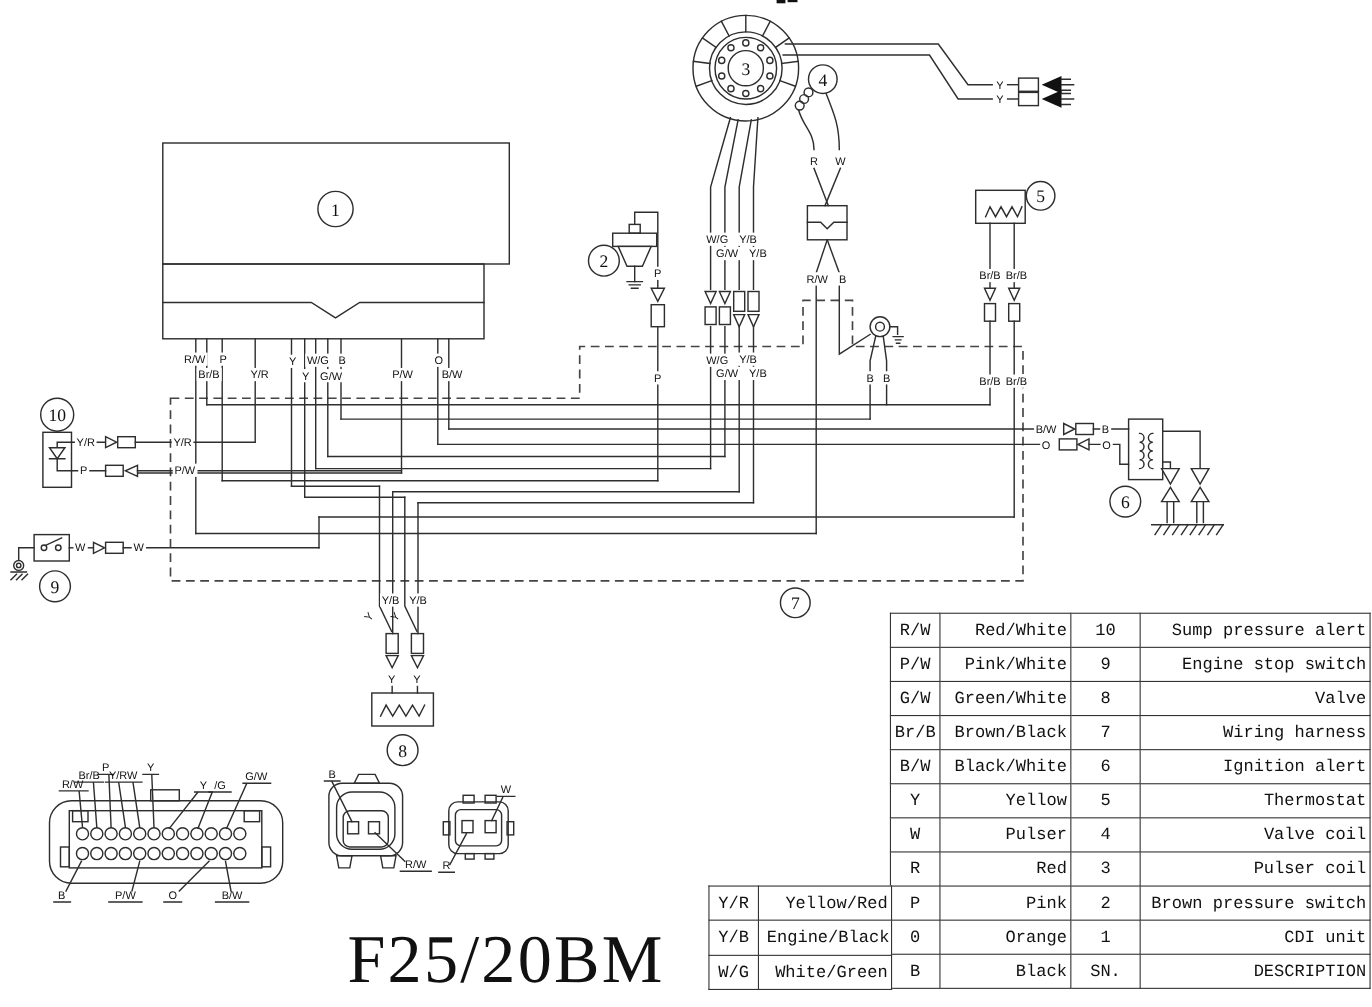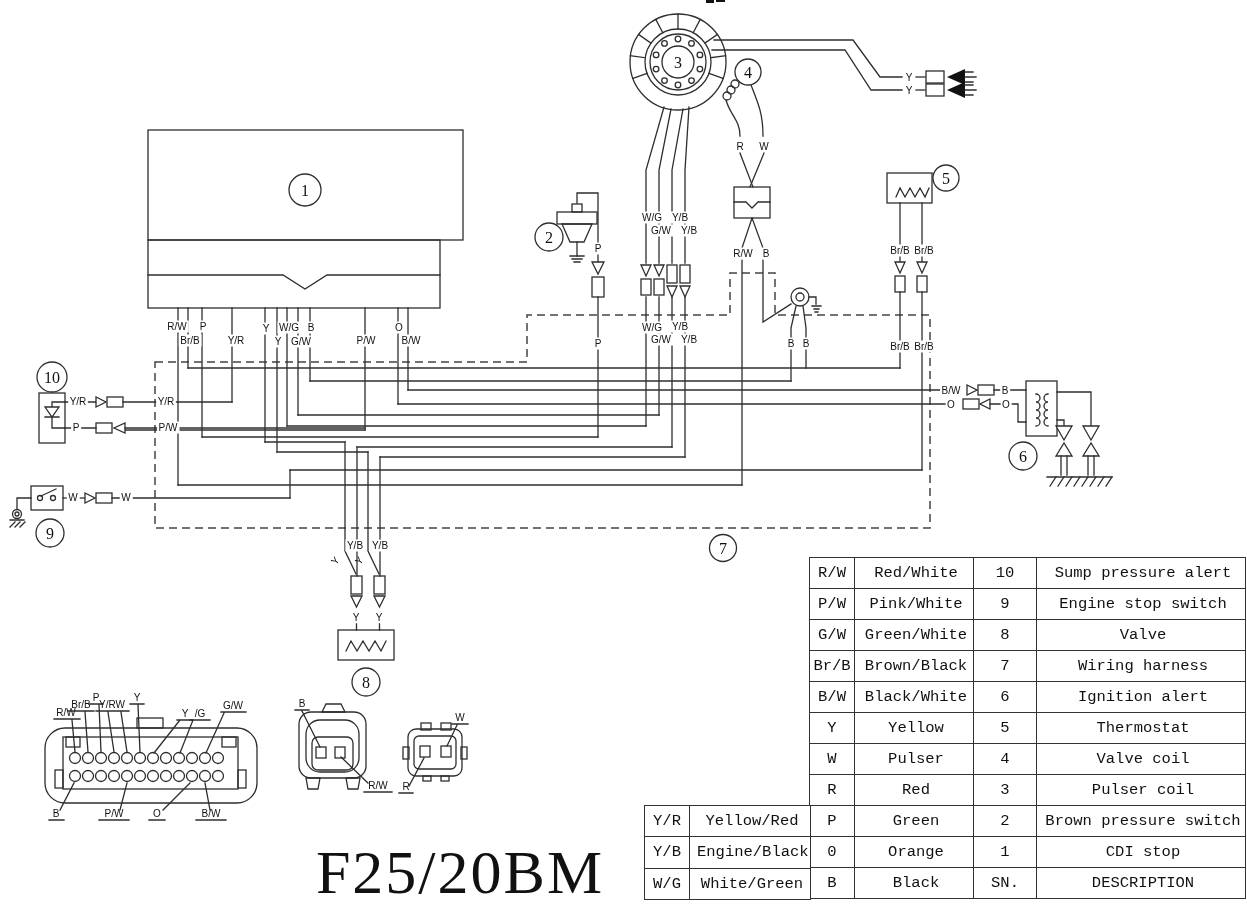--- a/index.html
+++ b/index.html
@@ -10,21 +10,21 @@
   .dash{stroke:#444;stroke-width:1.5;fill:none;stroke-dasharray:8 5}
   .t{font-family:"Liberation Sans",sans-serif;font-size:10px;fill:#111;text-anchor:middle}
   .num{font-family:"Liberation Serif",serif;font-size:16px;fill:#111;text-anchor:middle}
   .title-t{font-family:"Liberation Serif",serif;font-size:62px;fill:#111;text-anchor:middle;letter-spacing:2px}
   .solid{fill:#111;stroke:none}
   .hollow{fill:#fff;stroke:#2e2e2e;stroke-width:1.3}
   .legend{position:absolute;border-collapse:collapse;table-layout:fixed;
           font-family:"Liberation Mono",monospace;font-size:15.5px;color:#111;background:#fff}
   .legend td{border:1.5px solid #333;padding:0 3px;white-space:nowrap;overflow:hidden}
   .legend .c-code,.legend .c-sn{text-align:center}
-  .legend .c-color,.legend .c-desc{text-align:center;padding-left:7px}
+  .legend .c-color,.legend .c-desc{text-align:right;padding-left:7px}
   #legend-main{left:809px;top:557px;width:436px;height:342px}
   #legend-ext{left:644px;top:805px;width:166px;height:95px}
 </style>
 </head>
 <body>
 
 <svg width="1247" height="915" viewBox="0 0 1247 915">
 
   <g>
     <rect x="706" y="0" width="8" height="3" fill="#111"></rect>
@@ -523,29 +523,29 @@
         <td class="c-desc">Valve coil</td>
       </tr>
       <tr>
         <td class="c-code">R</td>
         <td class="c-color">Red</td>
         <td class="c-sn">3</td>
         <td class="c-desc">Pulser coil</td>
       </tr>
       <tr>
         <td class="c-code">P</td>
-        <td class="c-color">Green</td>
+        <td class="c-color">Pink</td>
         <td class="c-sn">2</td>
         <td class="c-desc">Brown pressure switch</td>
       </tr>
       <tr>
         <td class="c-code">0</td>
         <td class="c-color">Orange</td>
         <td class="c-sn">1</td>
-        <td class="c-desc">CDI stop</td>
+        <td class="c-desc">CDI unit</td>
       </tr>
       <tr>
         <td class="c-code">B</td>
         <td class="c-color">Black</td>
         <td class="c-sn">SN.</td>
         <td class="c-desc">DESCRIPTION</td>
       </tr>
     </tbody>
 </table>
 <table class="legend" id="legend-ext">

